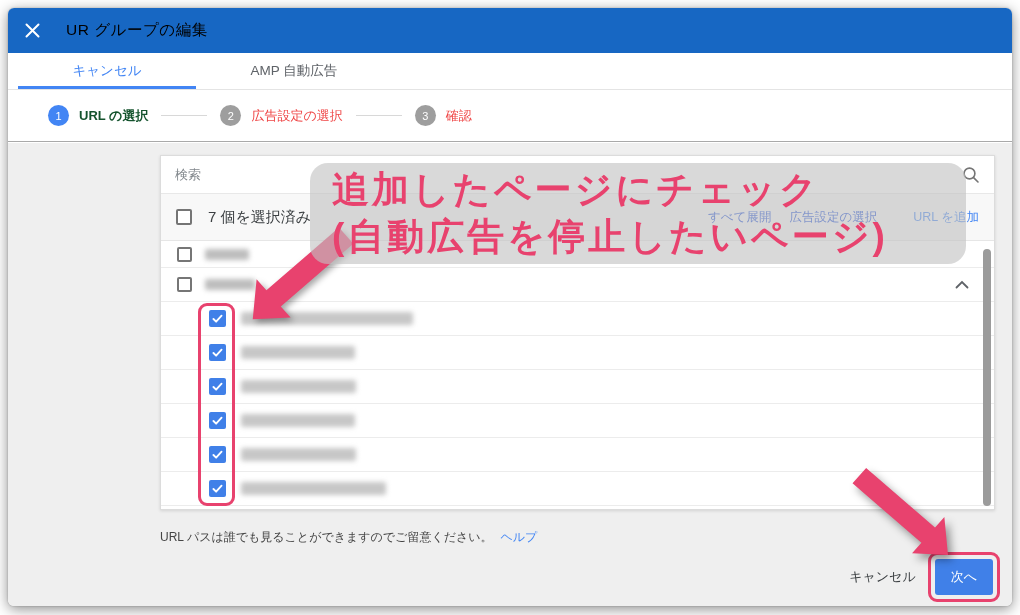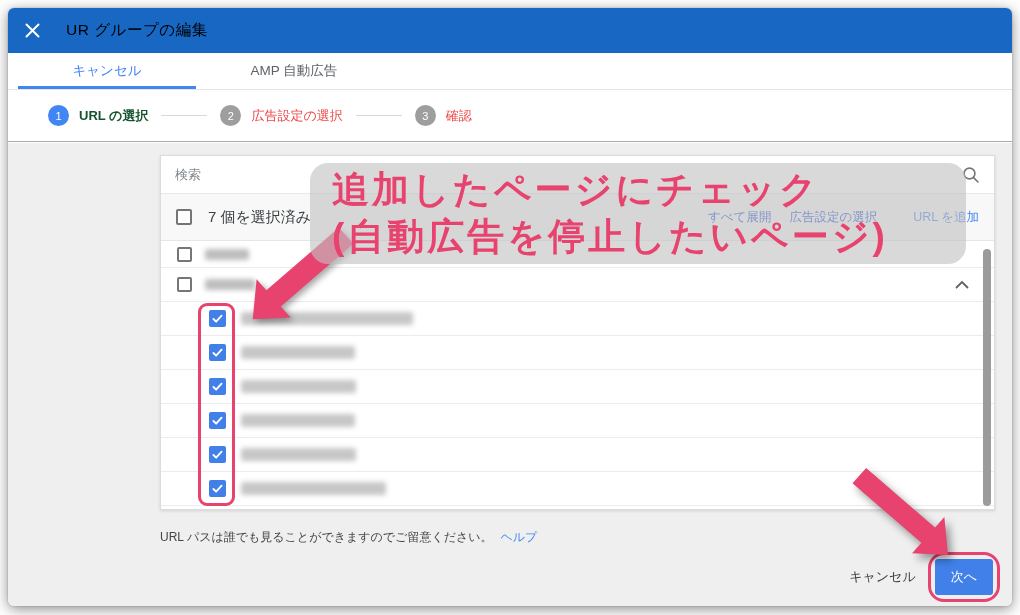--- a/index.html
+++ b/index.html
@@ -67,21 +67,21 @@
     background:#9b9b9b; border-radius:4px; cursor:pointer; }
 
   .cb-highlight { position:absolute; left:37px; top:147px; width:37px; height:203px;
     border:3px solid var(--pink,#e8426e); border-radius:9px; z-index:10; pointer-events:none; }
 
   
   .note { position:absolute; left:152px; top:521px; font-size:12px; color:#454545; z-index:2; }
   .note .help { color:var(--accent-blue,#4285f4); cursor:pointer; margin-left:8px; }
   .actions { position:absolute; right:12px; bottom:4px; display:flex; align-items:center; z-index:2; }
   .cancel { font-size:13px; font-weight:400; color:#3c4043; cursor:pointer; margin-right:12px; }
-  .next-hl { border:3px solid var(--pink,#e8426e); border-radius:16px; padding:4px; }
+  .next-hl { border:3px solid var(--pink,#e8426e); border-radius:9px; padding:4px; }
   .next { background:var(--button-blue,#4080e8); color:#fff; border:none; border-radius:3px;
     padding:9px 16px; font-size:13px; font-family:inherit; cursor:pointer; }
 
   
   .overlay { position:absolute; left:302px; top:155px; width:656px; height:101px;
     background:rgba(193,193,193,.62); border-radius:18px; z-index:40;
     padding:3px 0 0 22px; pointer-events:none; }
   .overlay .ln { font-size:37px; line-height:47px; font-weight:700; letter-spacing:3px;
     color:var(--pink,#e8426e); white-space:nowrap; }
   .arrow { position:absolute; color:var(--pink,#e8426e); pointer-events:none; }

